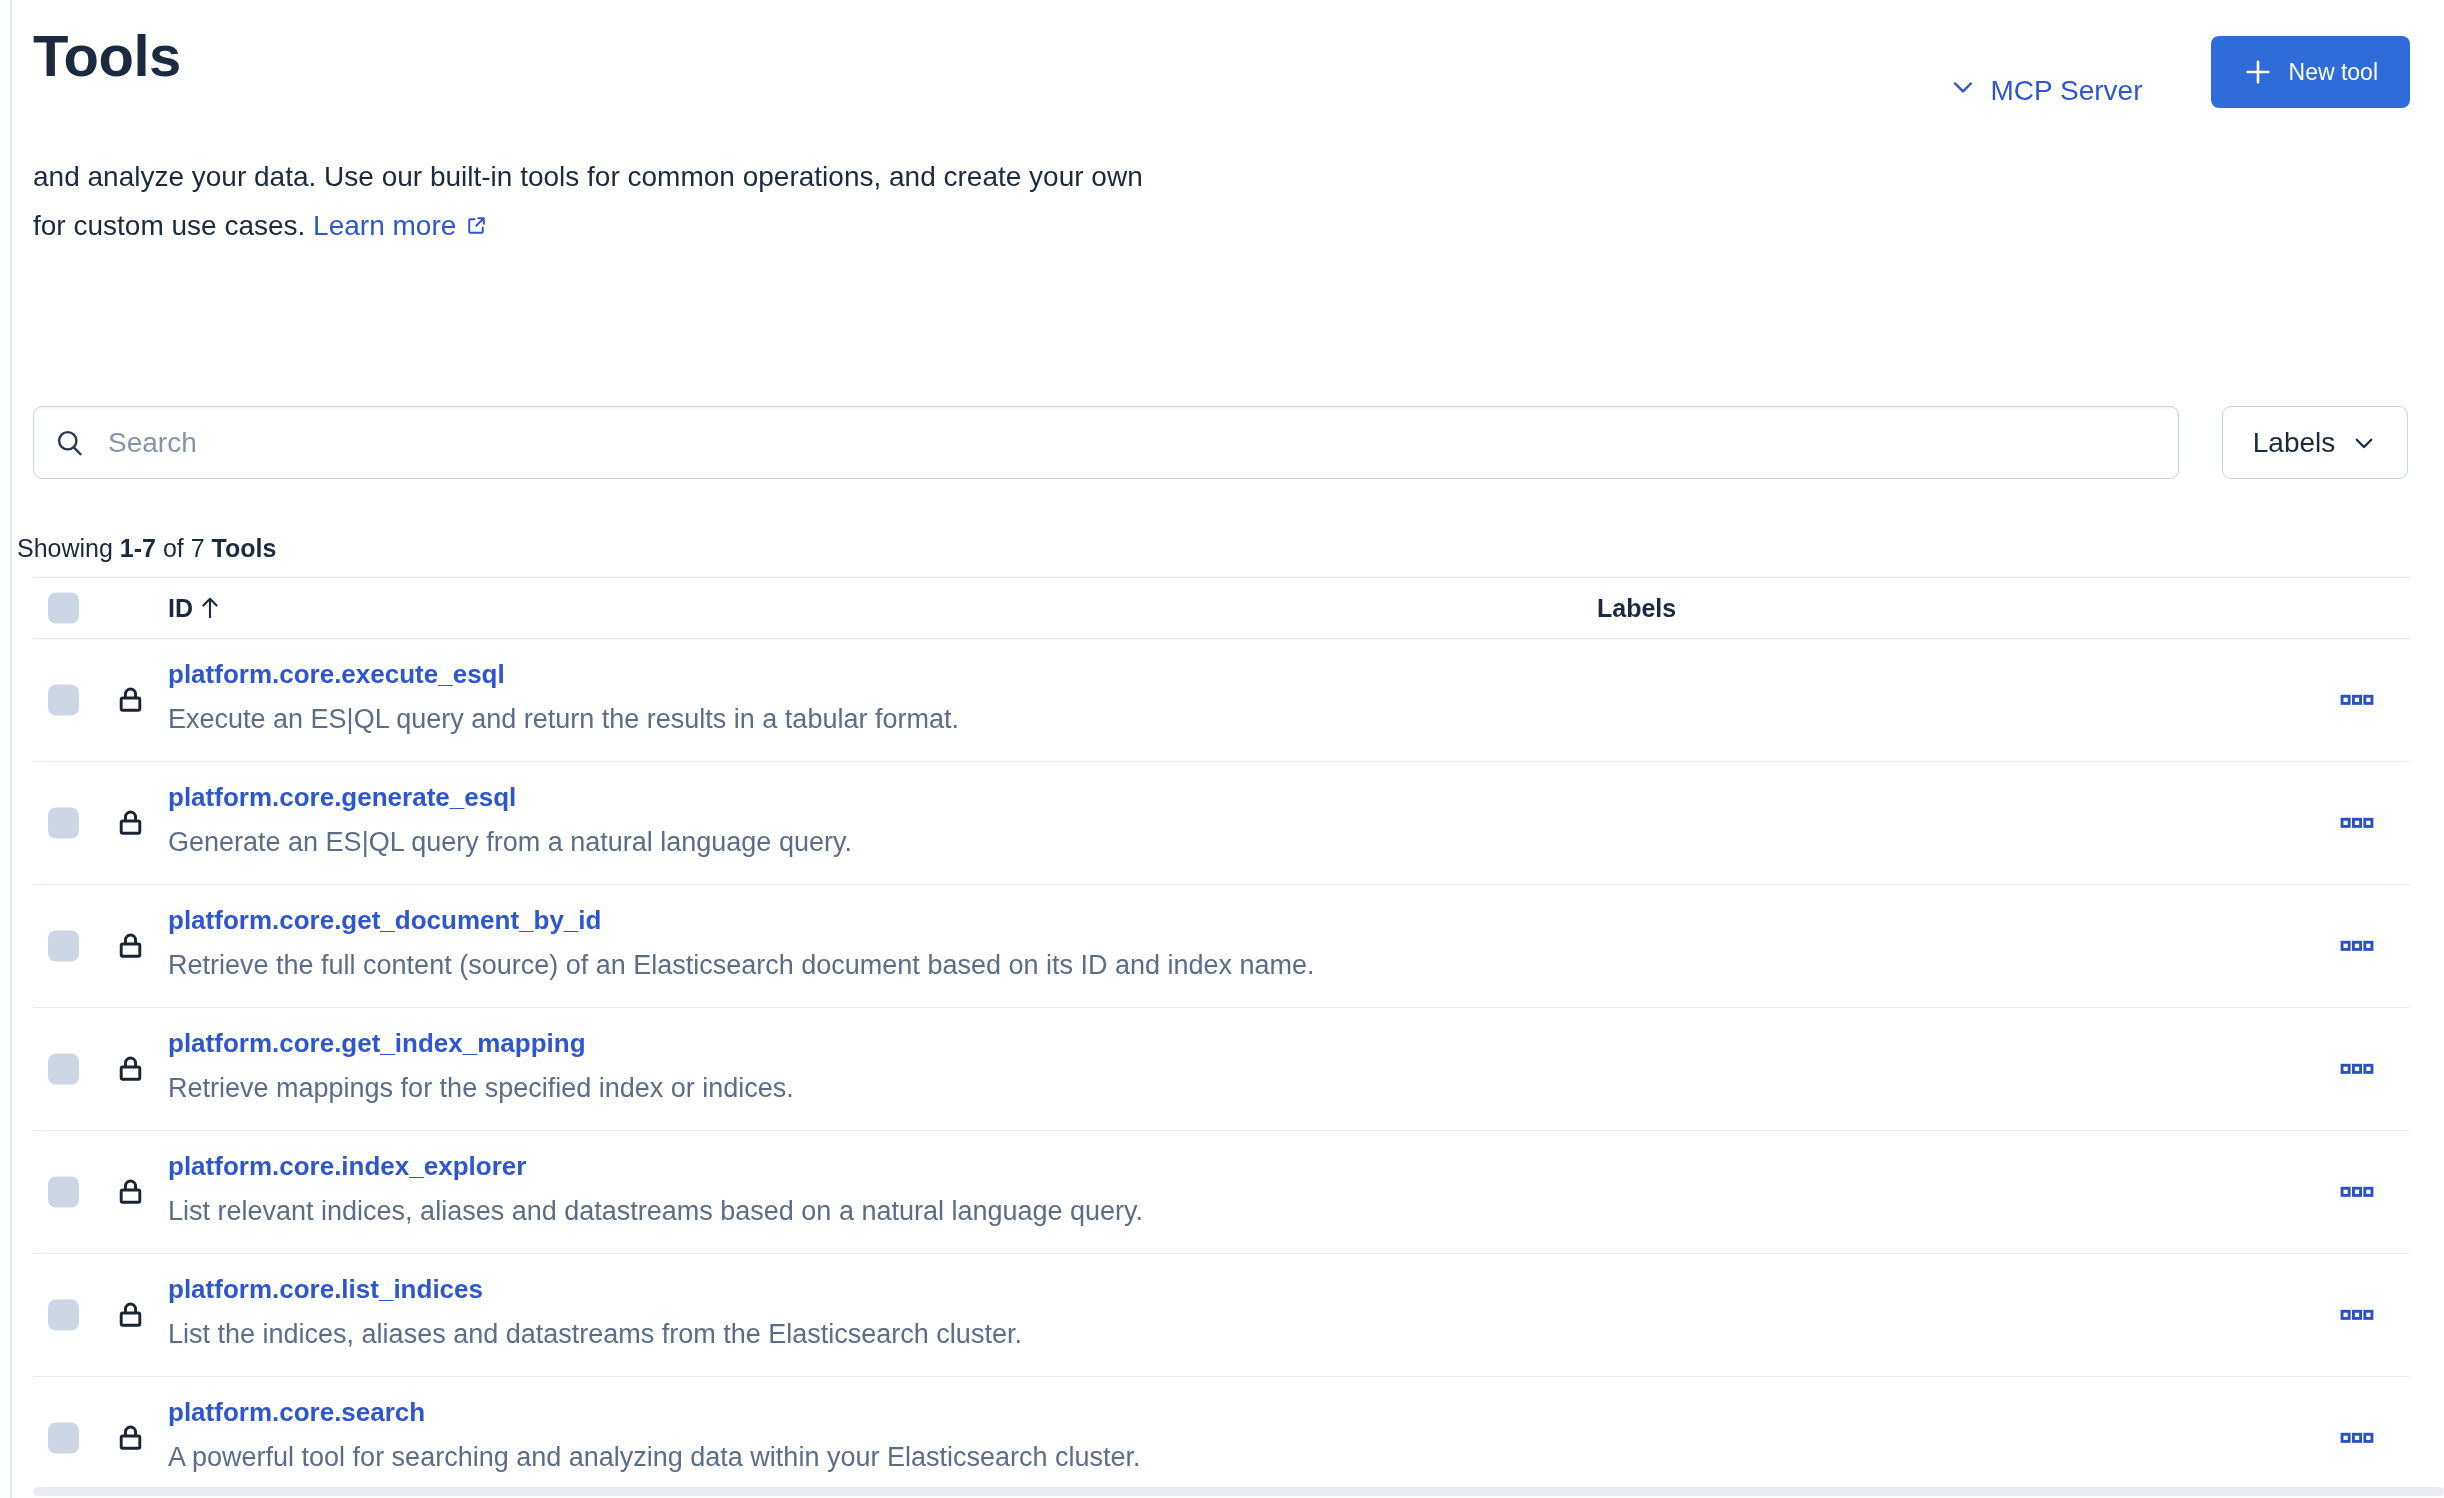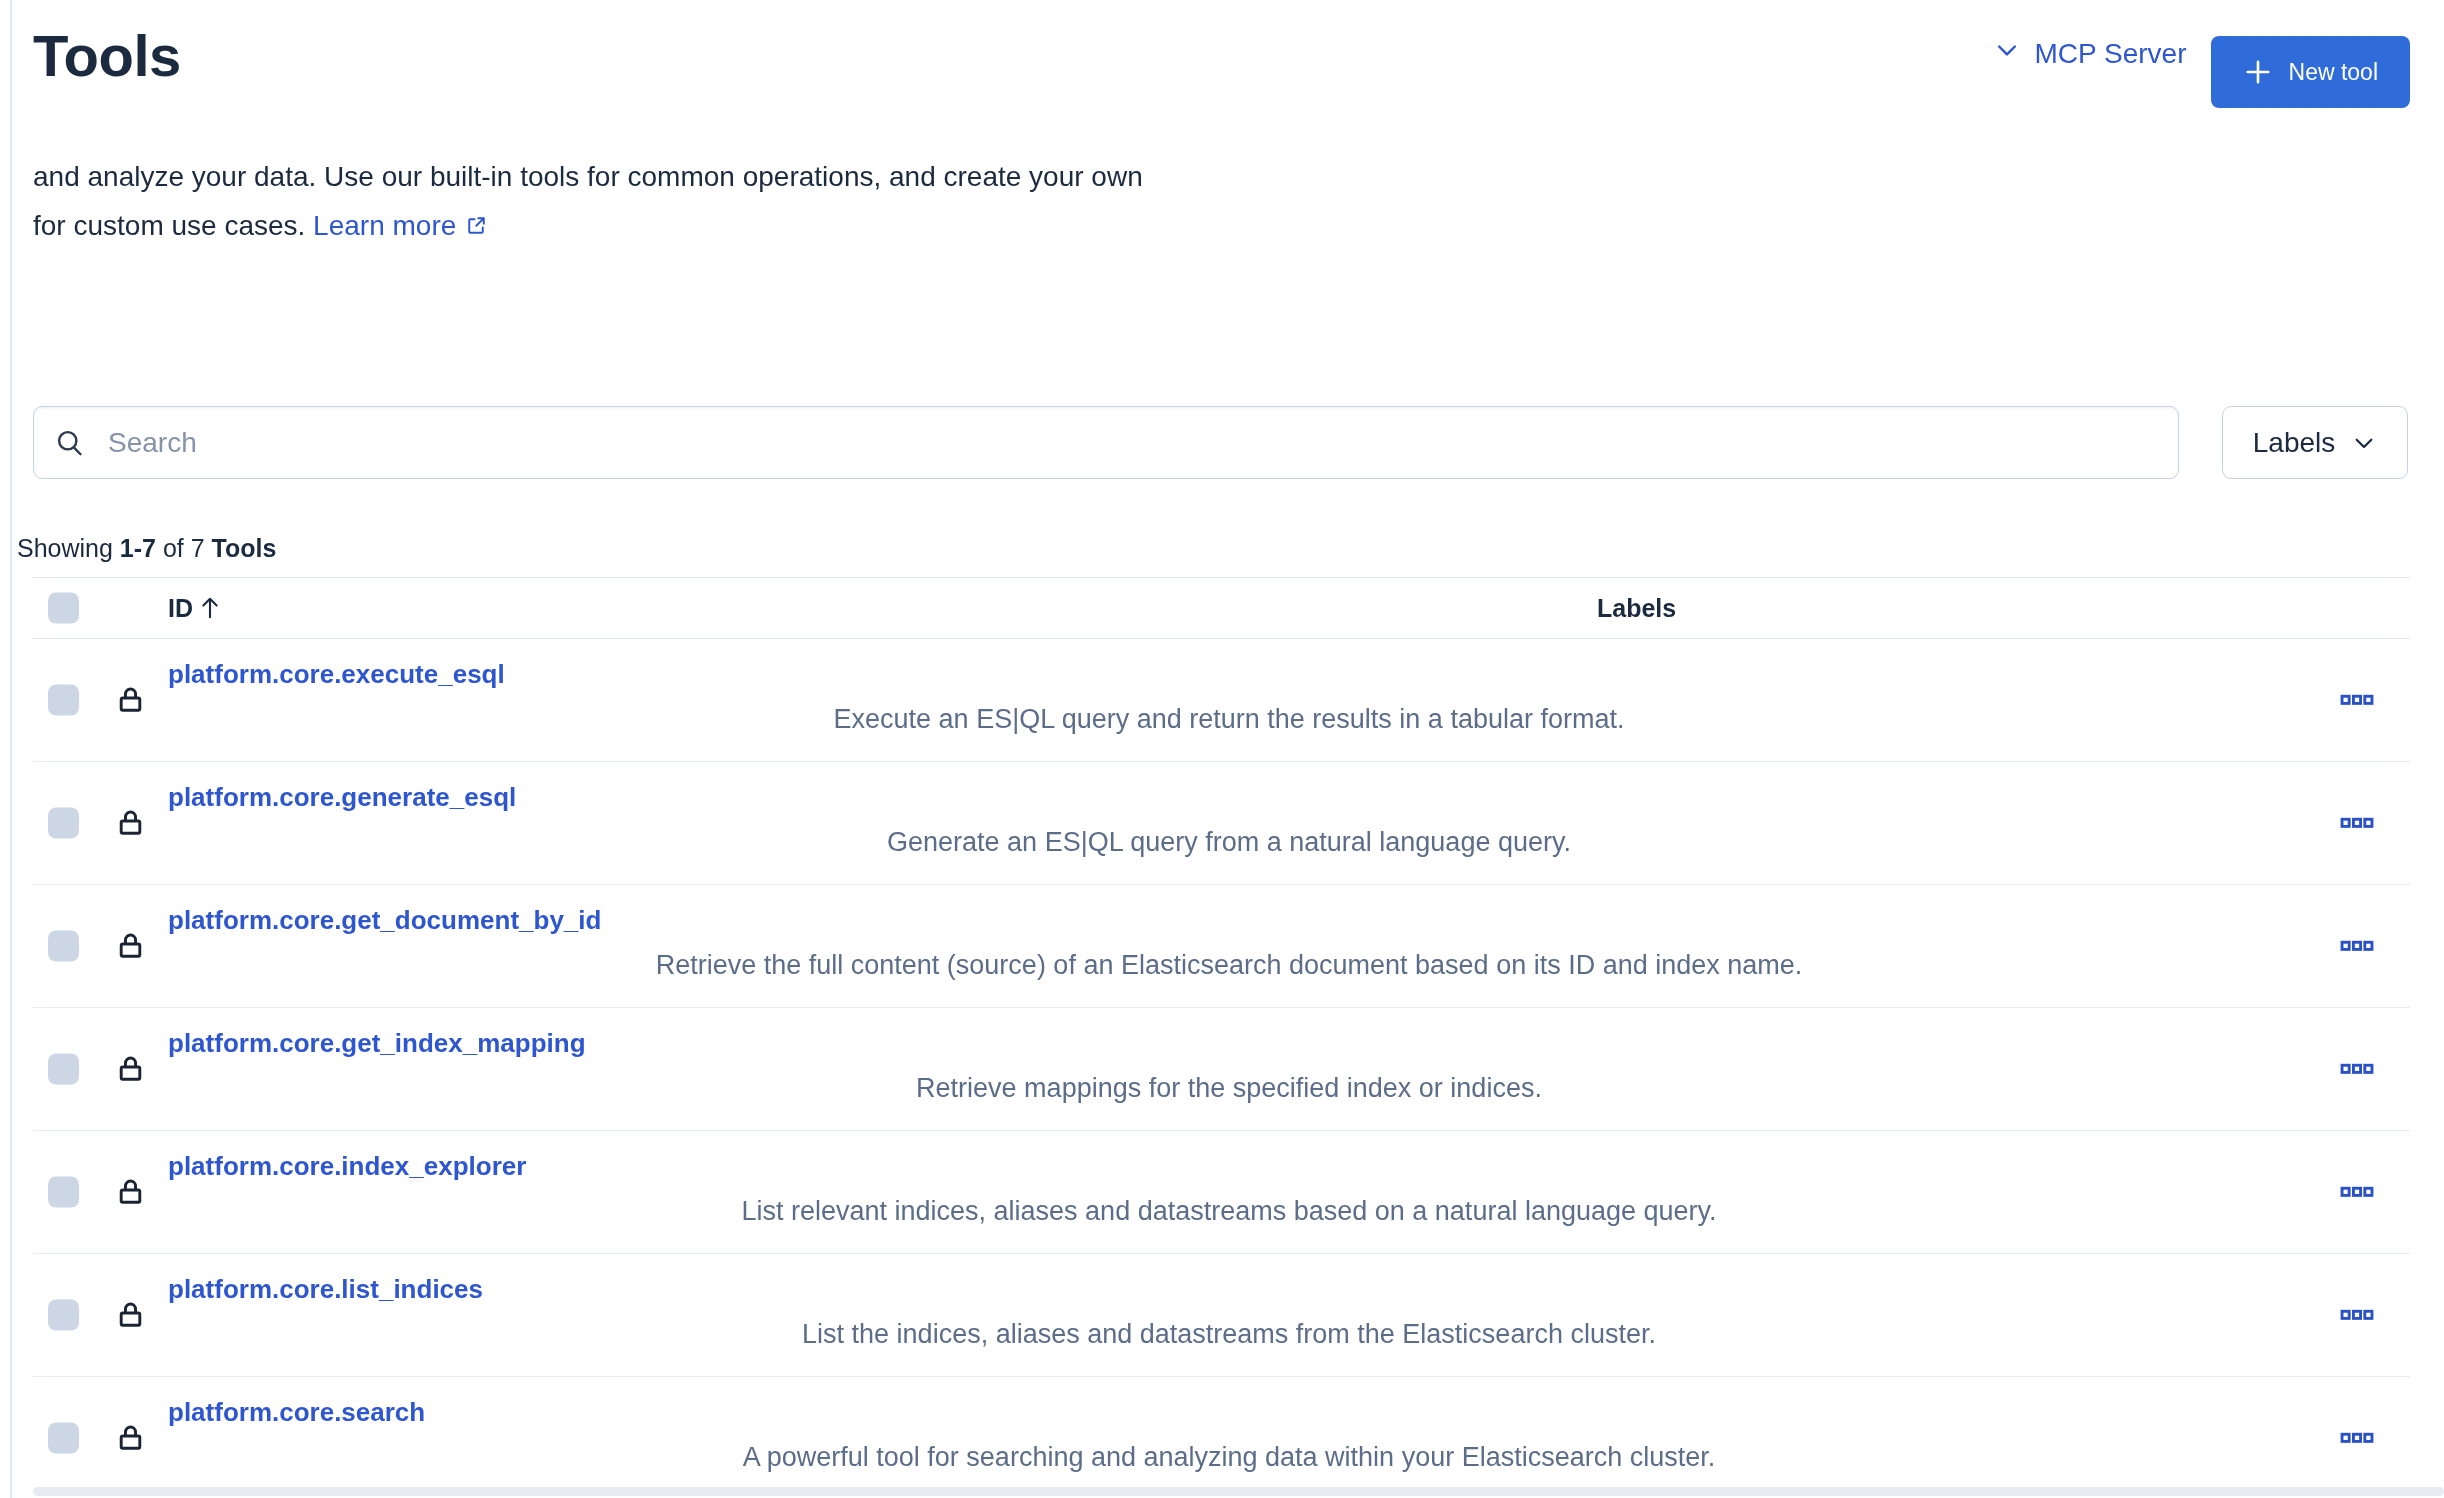--- a/index.html
+++ b/index.html
@@ -16,21 +16,21 @@
     width: 2px; background: #e2e8f1;
   }
   
   .page-title {
     position: absolute; top: 22px; left: 33px;
     font-size: 58px; font-weight: 700; letter-spacing: -0.5px;
     color: #1b2a3f;
   }
   .header-actions {
     position: absolute; top: 36px; right: 34px;
-    display: flex; align-items: flex-start; gap: 24px;
+    display: flex; align-items: flex-end; gap: 68px;
   }
   .mcp-server {
     display: flex; align-items: center; gap: 14px;
     color: #2e56cf; font-size: 28px; font-weight: 500;
     cursor: pointer; background: none; border: none;
     font-family: inherit;
   }
   .btn-new-tool {
     display: flex; align-items: center; gap: 16px;
     height: 72px; padding: 0 32px;
@@ -108,21 +108,21 @@
     position: absolute; left: 15px; top: 50%; transform: translateY(-50%);
     width: 31px; height: 31px; border-radius: 8px;
     background: #ccd6e4;
   }
   .lock {
     position: absolute; left: 82px; top: 50%; transform: translateY(-50%);
     display: flex; color: #1b2433;
   }
   .row-main {
     position: absolute; left: 135px; top: 19px; right: 120px;
-    display: flex; flex-direction: column; gap: 13px; text-align: center;
+    display: flex; flex-direction: column; gap: 13px;
   }
   .tool-link {
     font-size: 26px; font-weight: 600; color: #2e56cf;
     text-decoration: none; cursor: pointer; align-self: flex-start;
     line-height: 32px;
   }
   .tool-desc {
     font-size: 27px; color: #5c6d89; line-height: 32px;
   }
   .row-actions {

